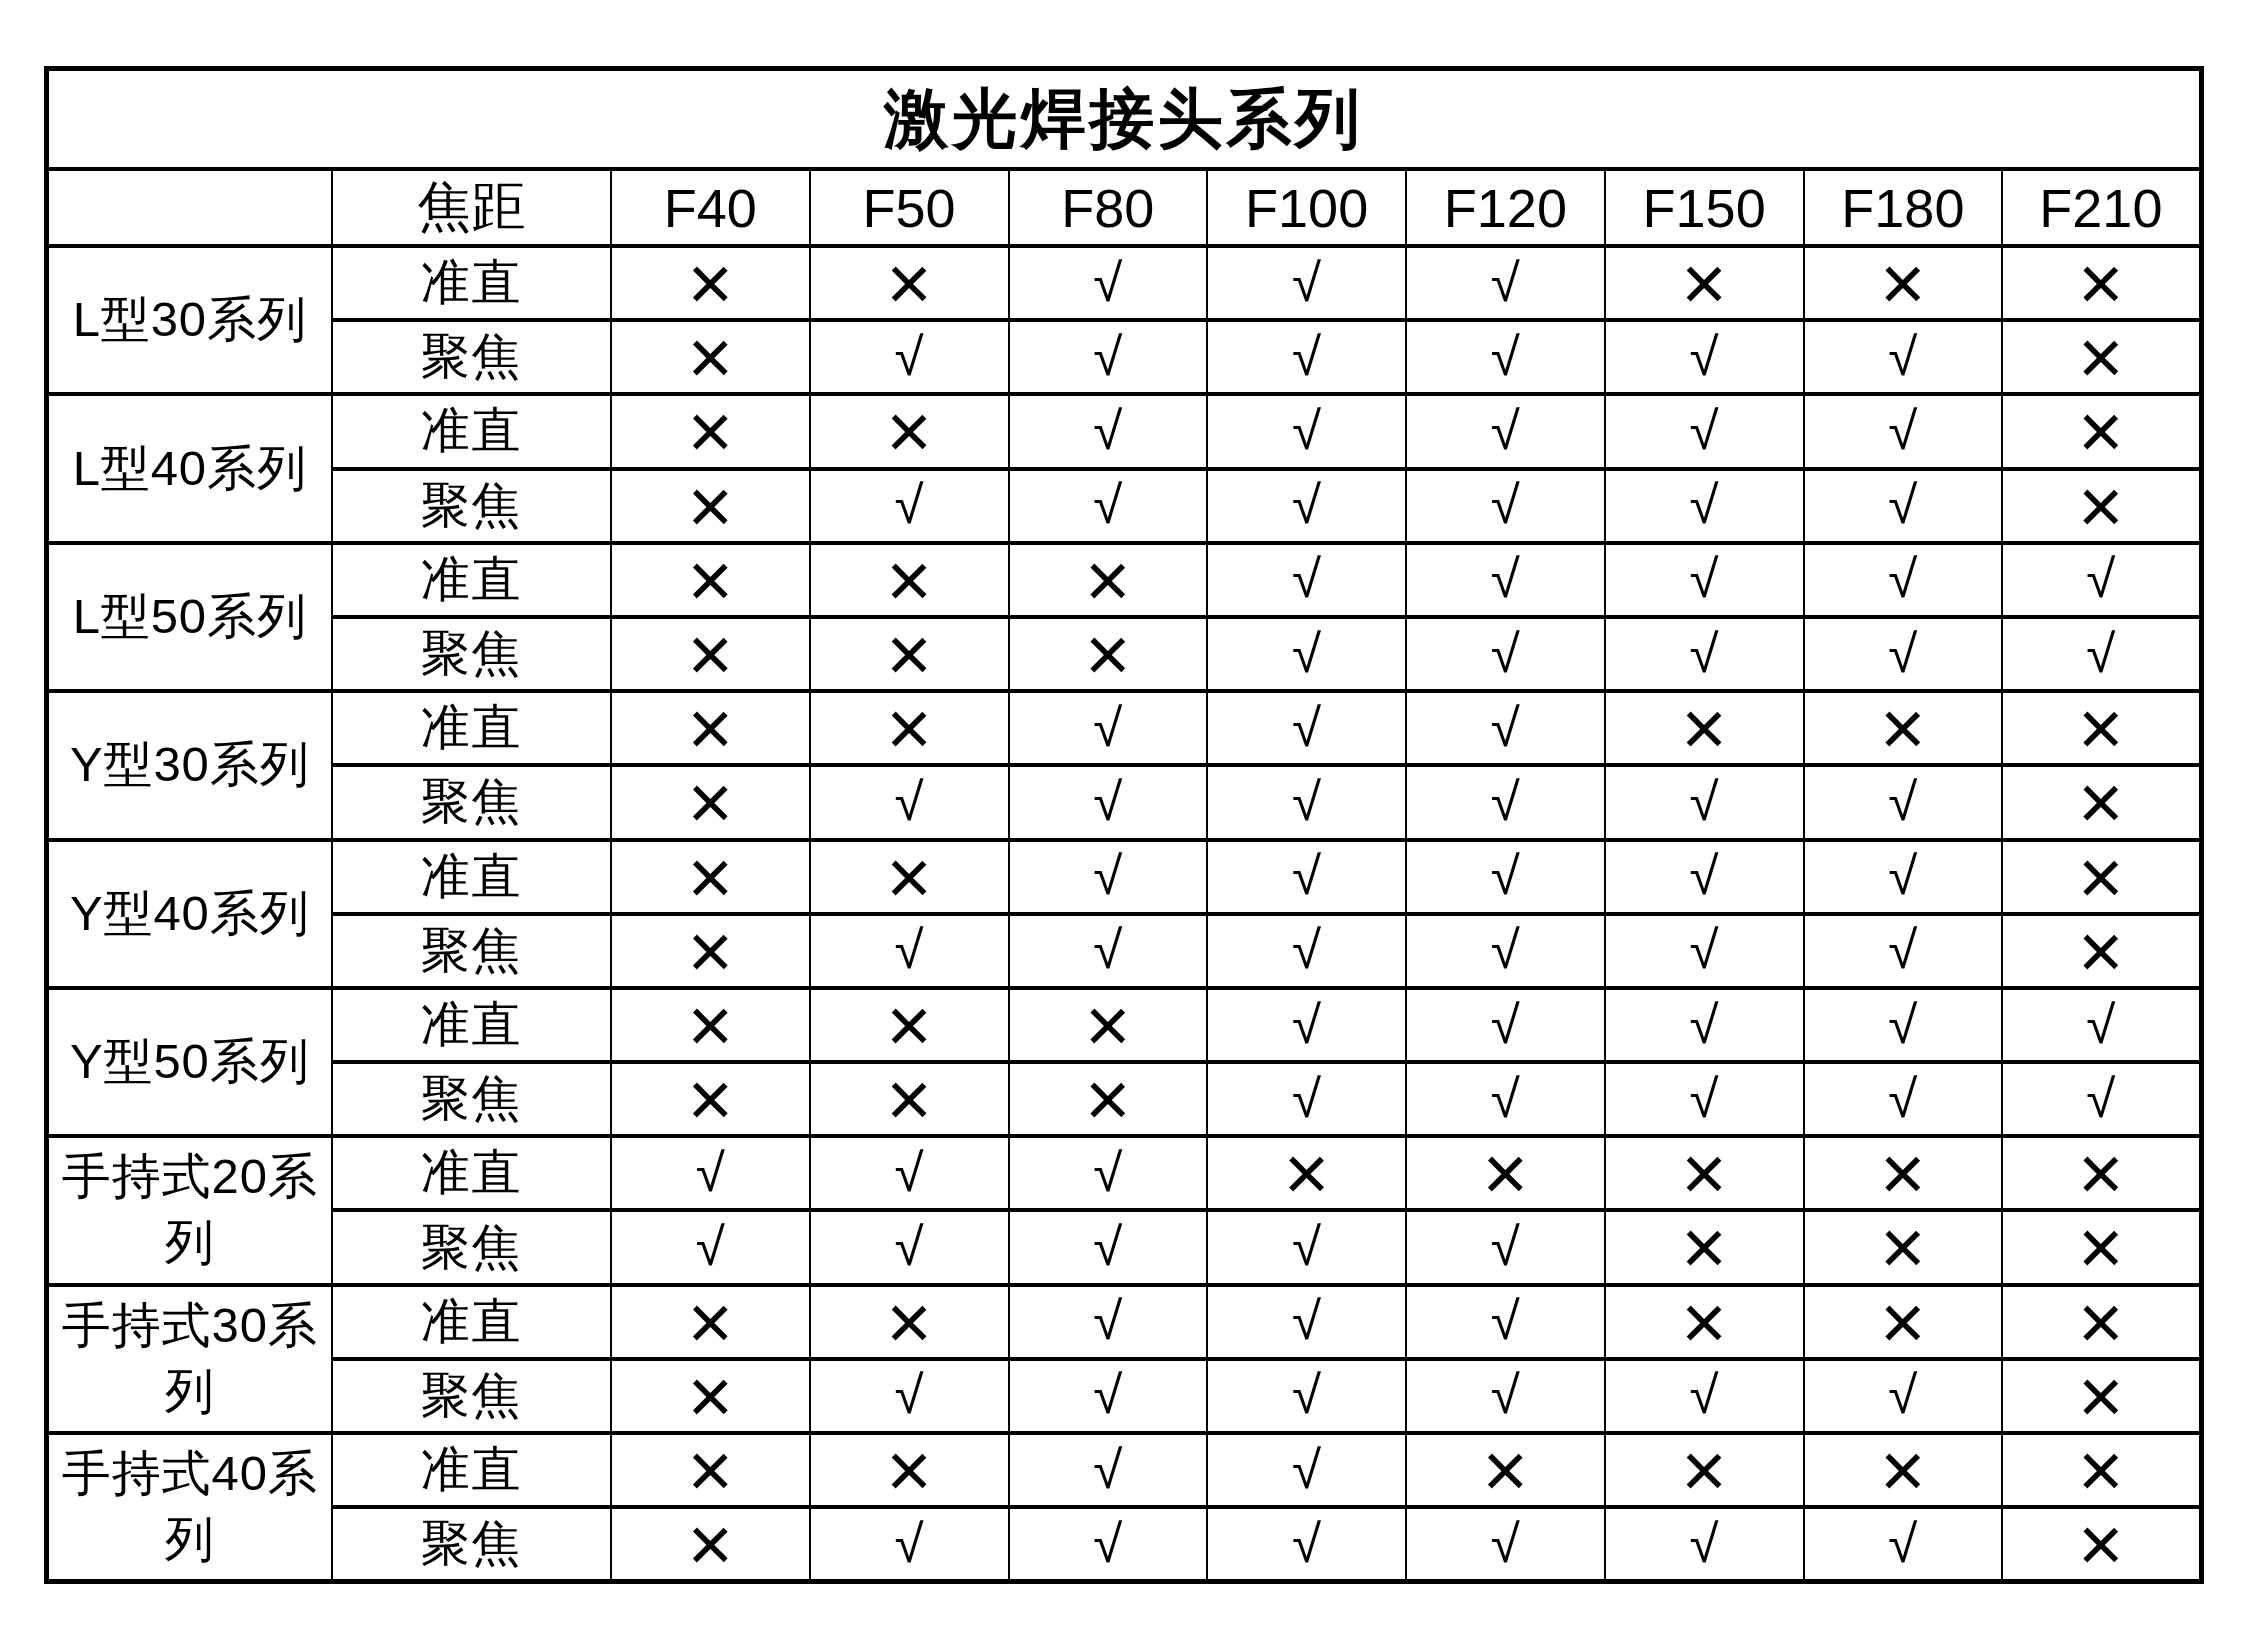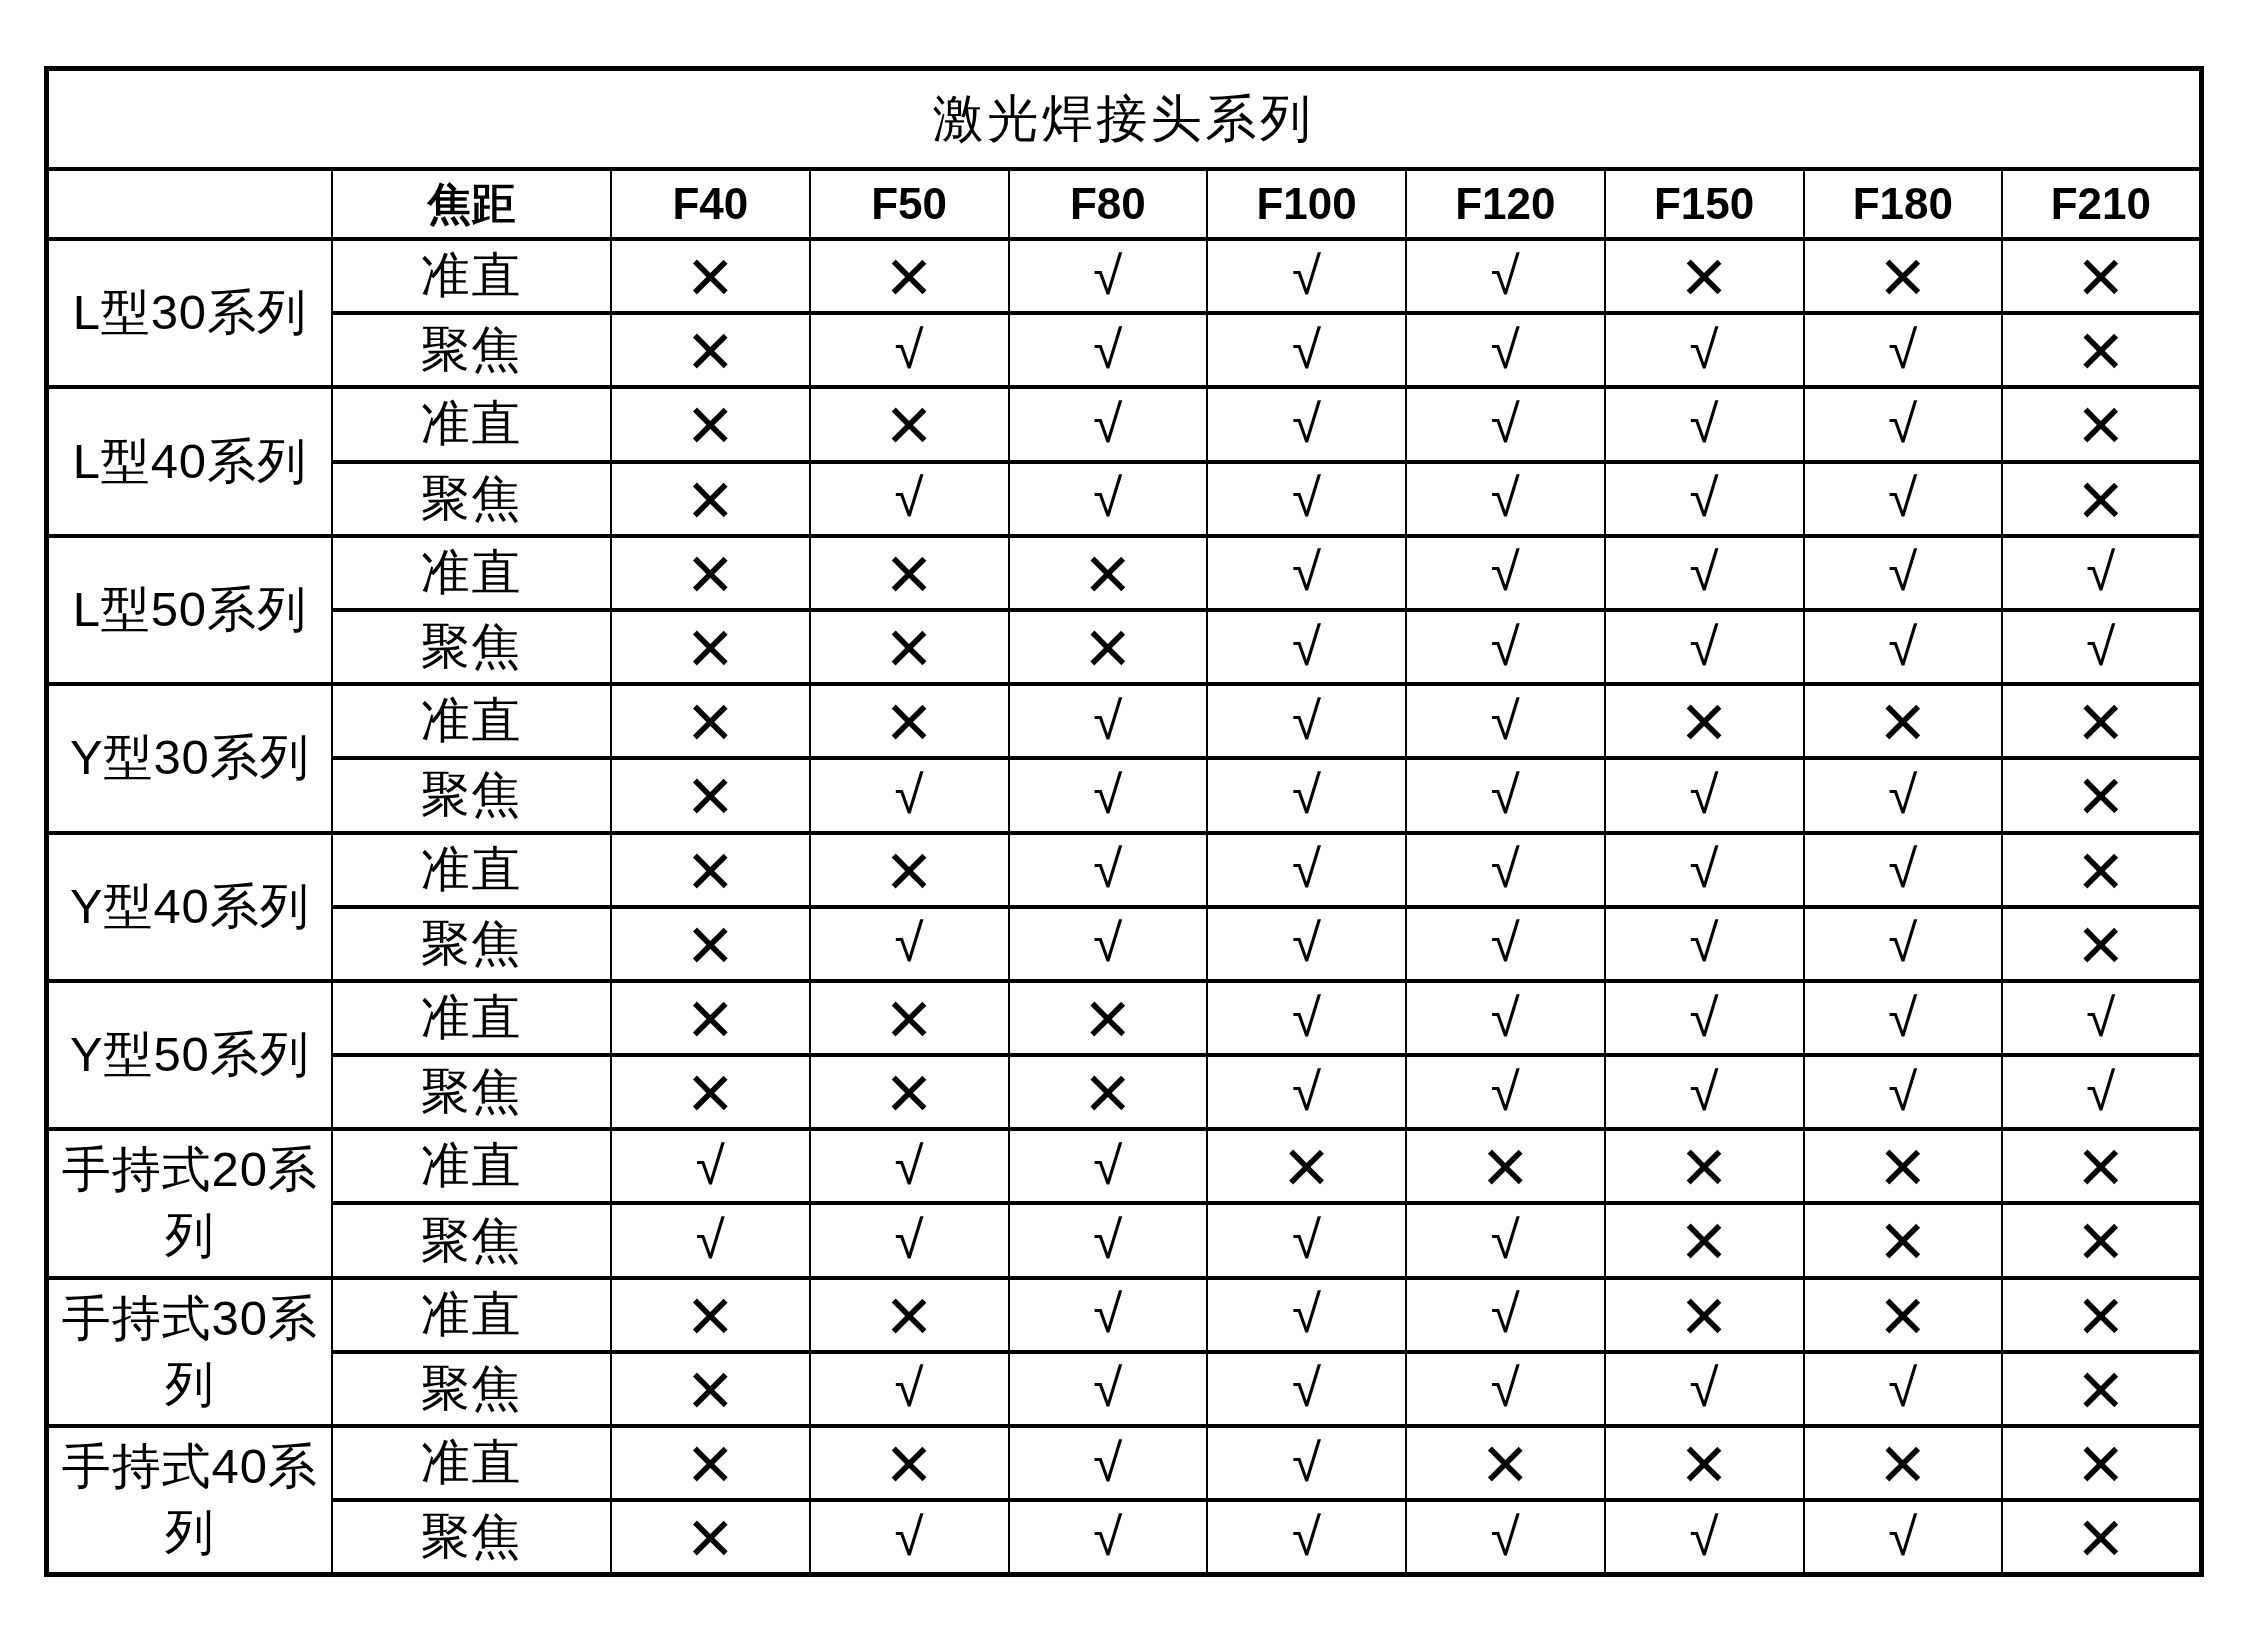--- a/index.html
+++ b/index.html
@@ -27,28 +27,28 @@
     border-right: 2.7px solid #000;
     border-top: 4.4px solid #000;
     border-bottom: 4.4px solid #000;
     text-align: center;
     vertical-align: middle;
     padding: 0;
     overflow: hidden;
   }
   th.title {
     height: 96px;
-    font-size: 51px;
-    font-weight: normal;
+    font-size: 65px;
+    font-weight: bold;
     letter-spacing: 3.5px;
   }
   tr.header-row th {
     height: 66px;
-    font-size: 44px;
-    font-weight: 700;
+    font-size: 54px;
+    font-weight: 400;
   }
   td.series {
     font-size: 49px;
     letter-spacing: 0.9px;
   }
   td.mode {
     height: 70px;
     font-size: 49px;
     letter-spacing: 1.8px;
   }

